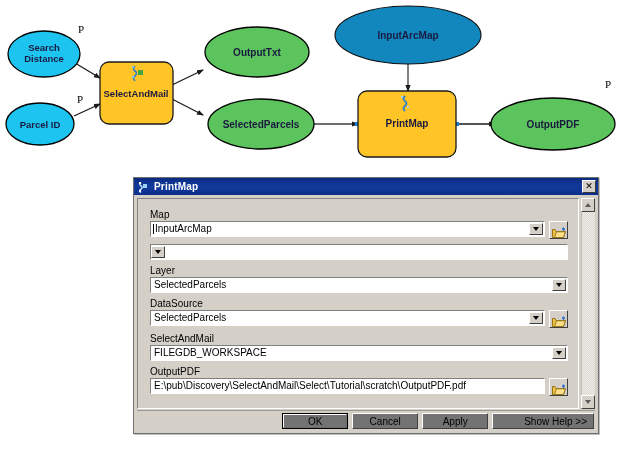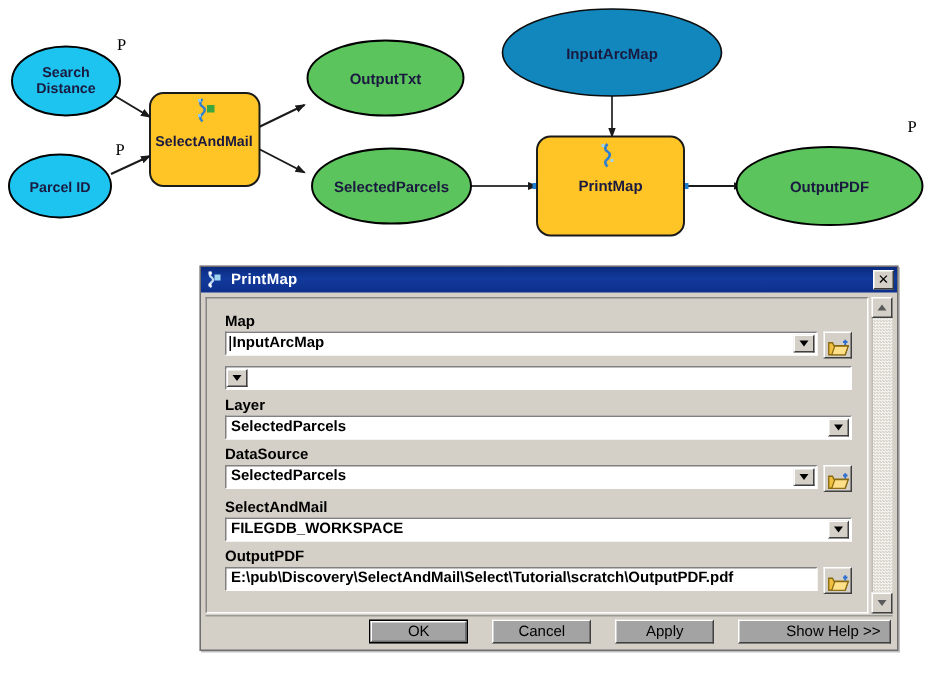--- a/index.html
+++ b/index.html
@@ -67,21 +67,20 @@
     cursor:pointer;
     flex:0 0 auto;
     box-sizing:border-box;
   }
 
   #dlg-body{
     position:absolute;
     left:3px;top:20px;
     width:458px;height:211px;
     box-sizing:border-box;
-    font-weight:bold;
   }
   #panel{
     position:absolute;left:0;top:0;
     width:442px;height:211px;
     background:#d4d0c8;
     border:1px solid;
     border-color:#868686 #ffffff #ffffff #868686;
     box-sizing:border-box;
     overflow:hidden;
   }
@@ -198,29 +197,29 @@
     position:absolute;
     left:0;bottom:0;
     width:100%;height:24px;
     display:flex;align-items:center;justify-content:flex-end;
     padding-right:4px;
     box-sizing:border-box;
   }
   .dlg-btn{
     height:16px;
     min-width:66px;
-    background:#a3a3a3;
+    background:#737373;
     border:1px solid;
     border-color:#ffffff #404040 #404040 #ffffff;
     box-sizing:border-box;
     font-size:10px;
     font-family:"Liberation Sans", sans-serif;
     color:#000;
     display:flex;align-items:center;justify-content:center;
-    margin-left:16px;
+    margin-left:4px;
     cursor:pointer;
     position:relative;
   }
   .dlg-btn.default{
     border:1px solid #000;
   }
   .dlg-btn.default:after{
     content:"";position:absolute;left:0;top:0;right:0;bottom:0;
     border:1px solid;
     border-color:#ffffff #6f6f6f #6f6f6f #ffffff;

